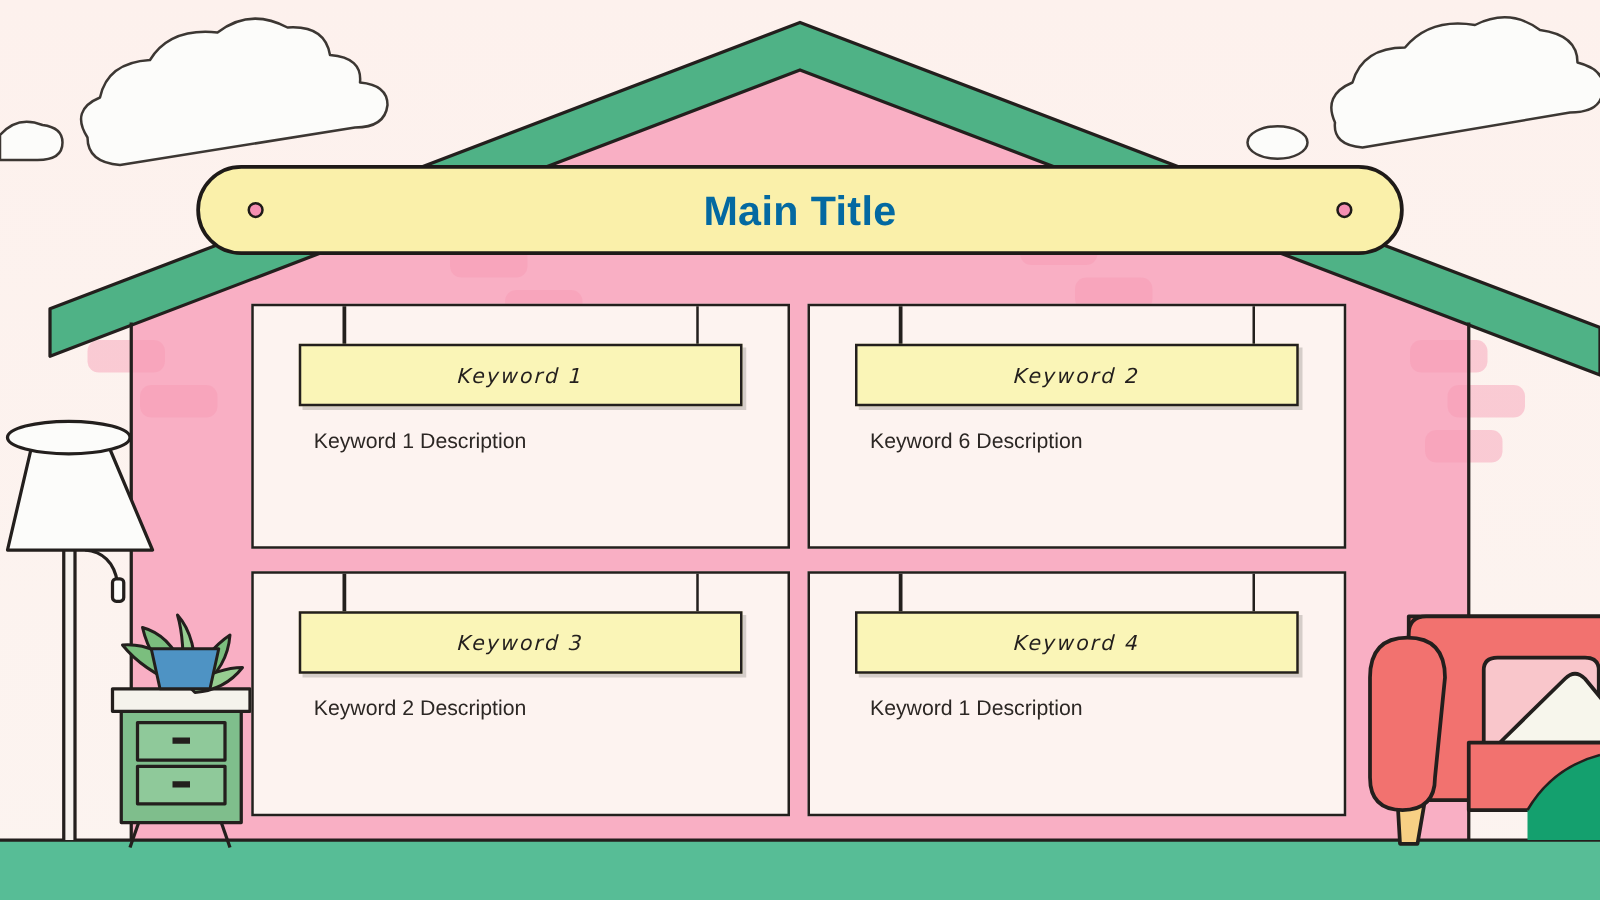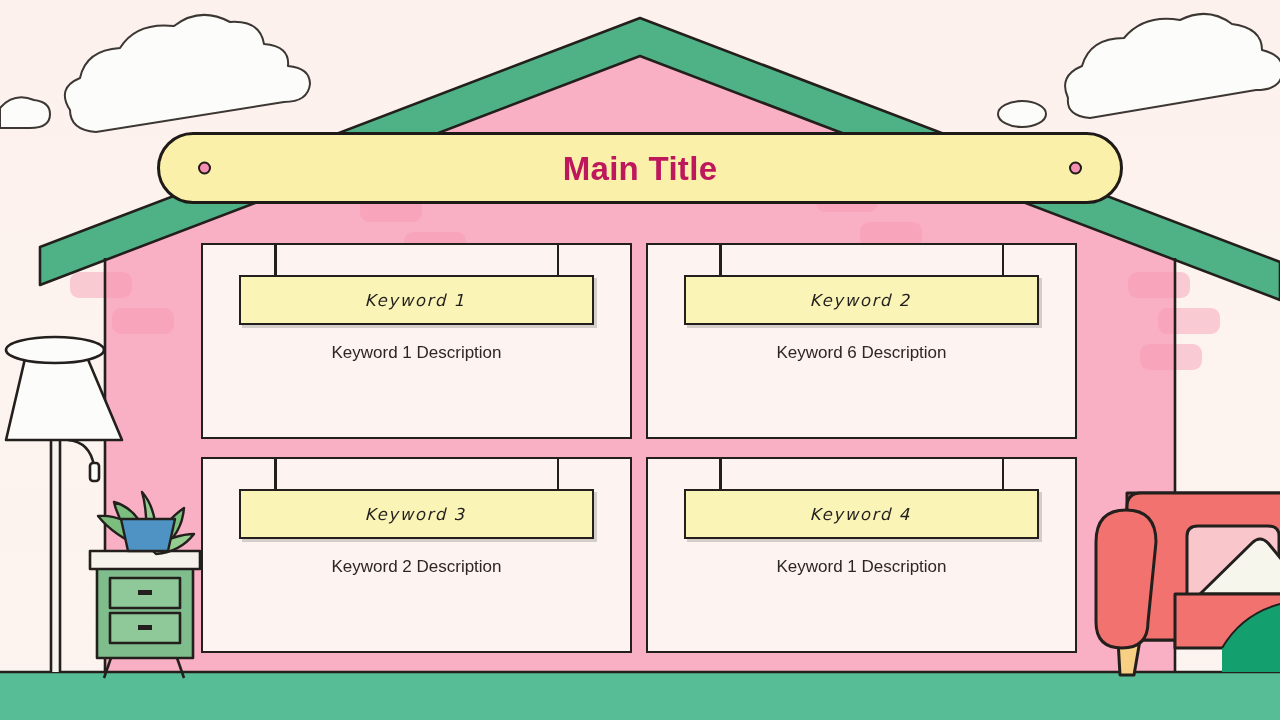--- a/index.html
+++ b/index.html
@@ -14,21 +14,21 @@
   svg.layer{ display:block; }
 
   
   #title-banner{
     position:absolute; left:157px; top:132px; width:966px; height:72px;
     background:#FAF0AA; border:3px solid #1E1A18; border-radius:36px;
     display:flex; align-items:center; justify-content:center;
     z-index:40;
   }
   #title-text{
-    font-size:33px; font-weight:bold; color:#be185d; letter-spacing:.3px;
+    font-size:33px; font-weight:bold; color:#0369a1; letter-spacing:.3px;
     line-height:1;
   }
   .pin{
     position:absolute; top:50%; transform:translateY(-50%);
     width:13px; height:13px; border-radius:50%;
     background:#F58FB2; border:2.5px solid #1E1A18;
   }
   .pin.left{ left:38px; }
   .pin.right{ right:38px; }
 
@@ -55,21 +55,21 @@
     box-shadow:3px 3px 0 rgba(35,31,29,.18);
   }
   .sign-text{
     font-size:16.5px; color:#231F1D; letter-spacing:1.6px;
     font-family:"DejaVu Sans", sans-serif;
     font-style:italic; font-weight:500;
     transform:skewX(-3deg);
   }
   .desc{
     position:absolute; left:0; right:0; top:98px;
-    text-align:center; font-size:17px; color:#2C2724;
+    text-align:left; font-size:17px; color:#2C2724;padding-left:48px;
   }
 
   
   #sky{ background:linear-gradient(180deg,#FDF2EE 0%,#FDF4F0 60%,#FCF3EF 100%); }
 </style>
 </head>
 <body>
 
 <div id="stage">
 

